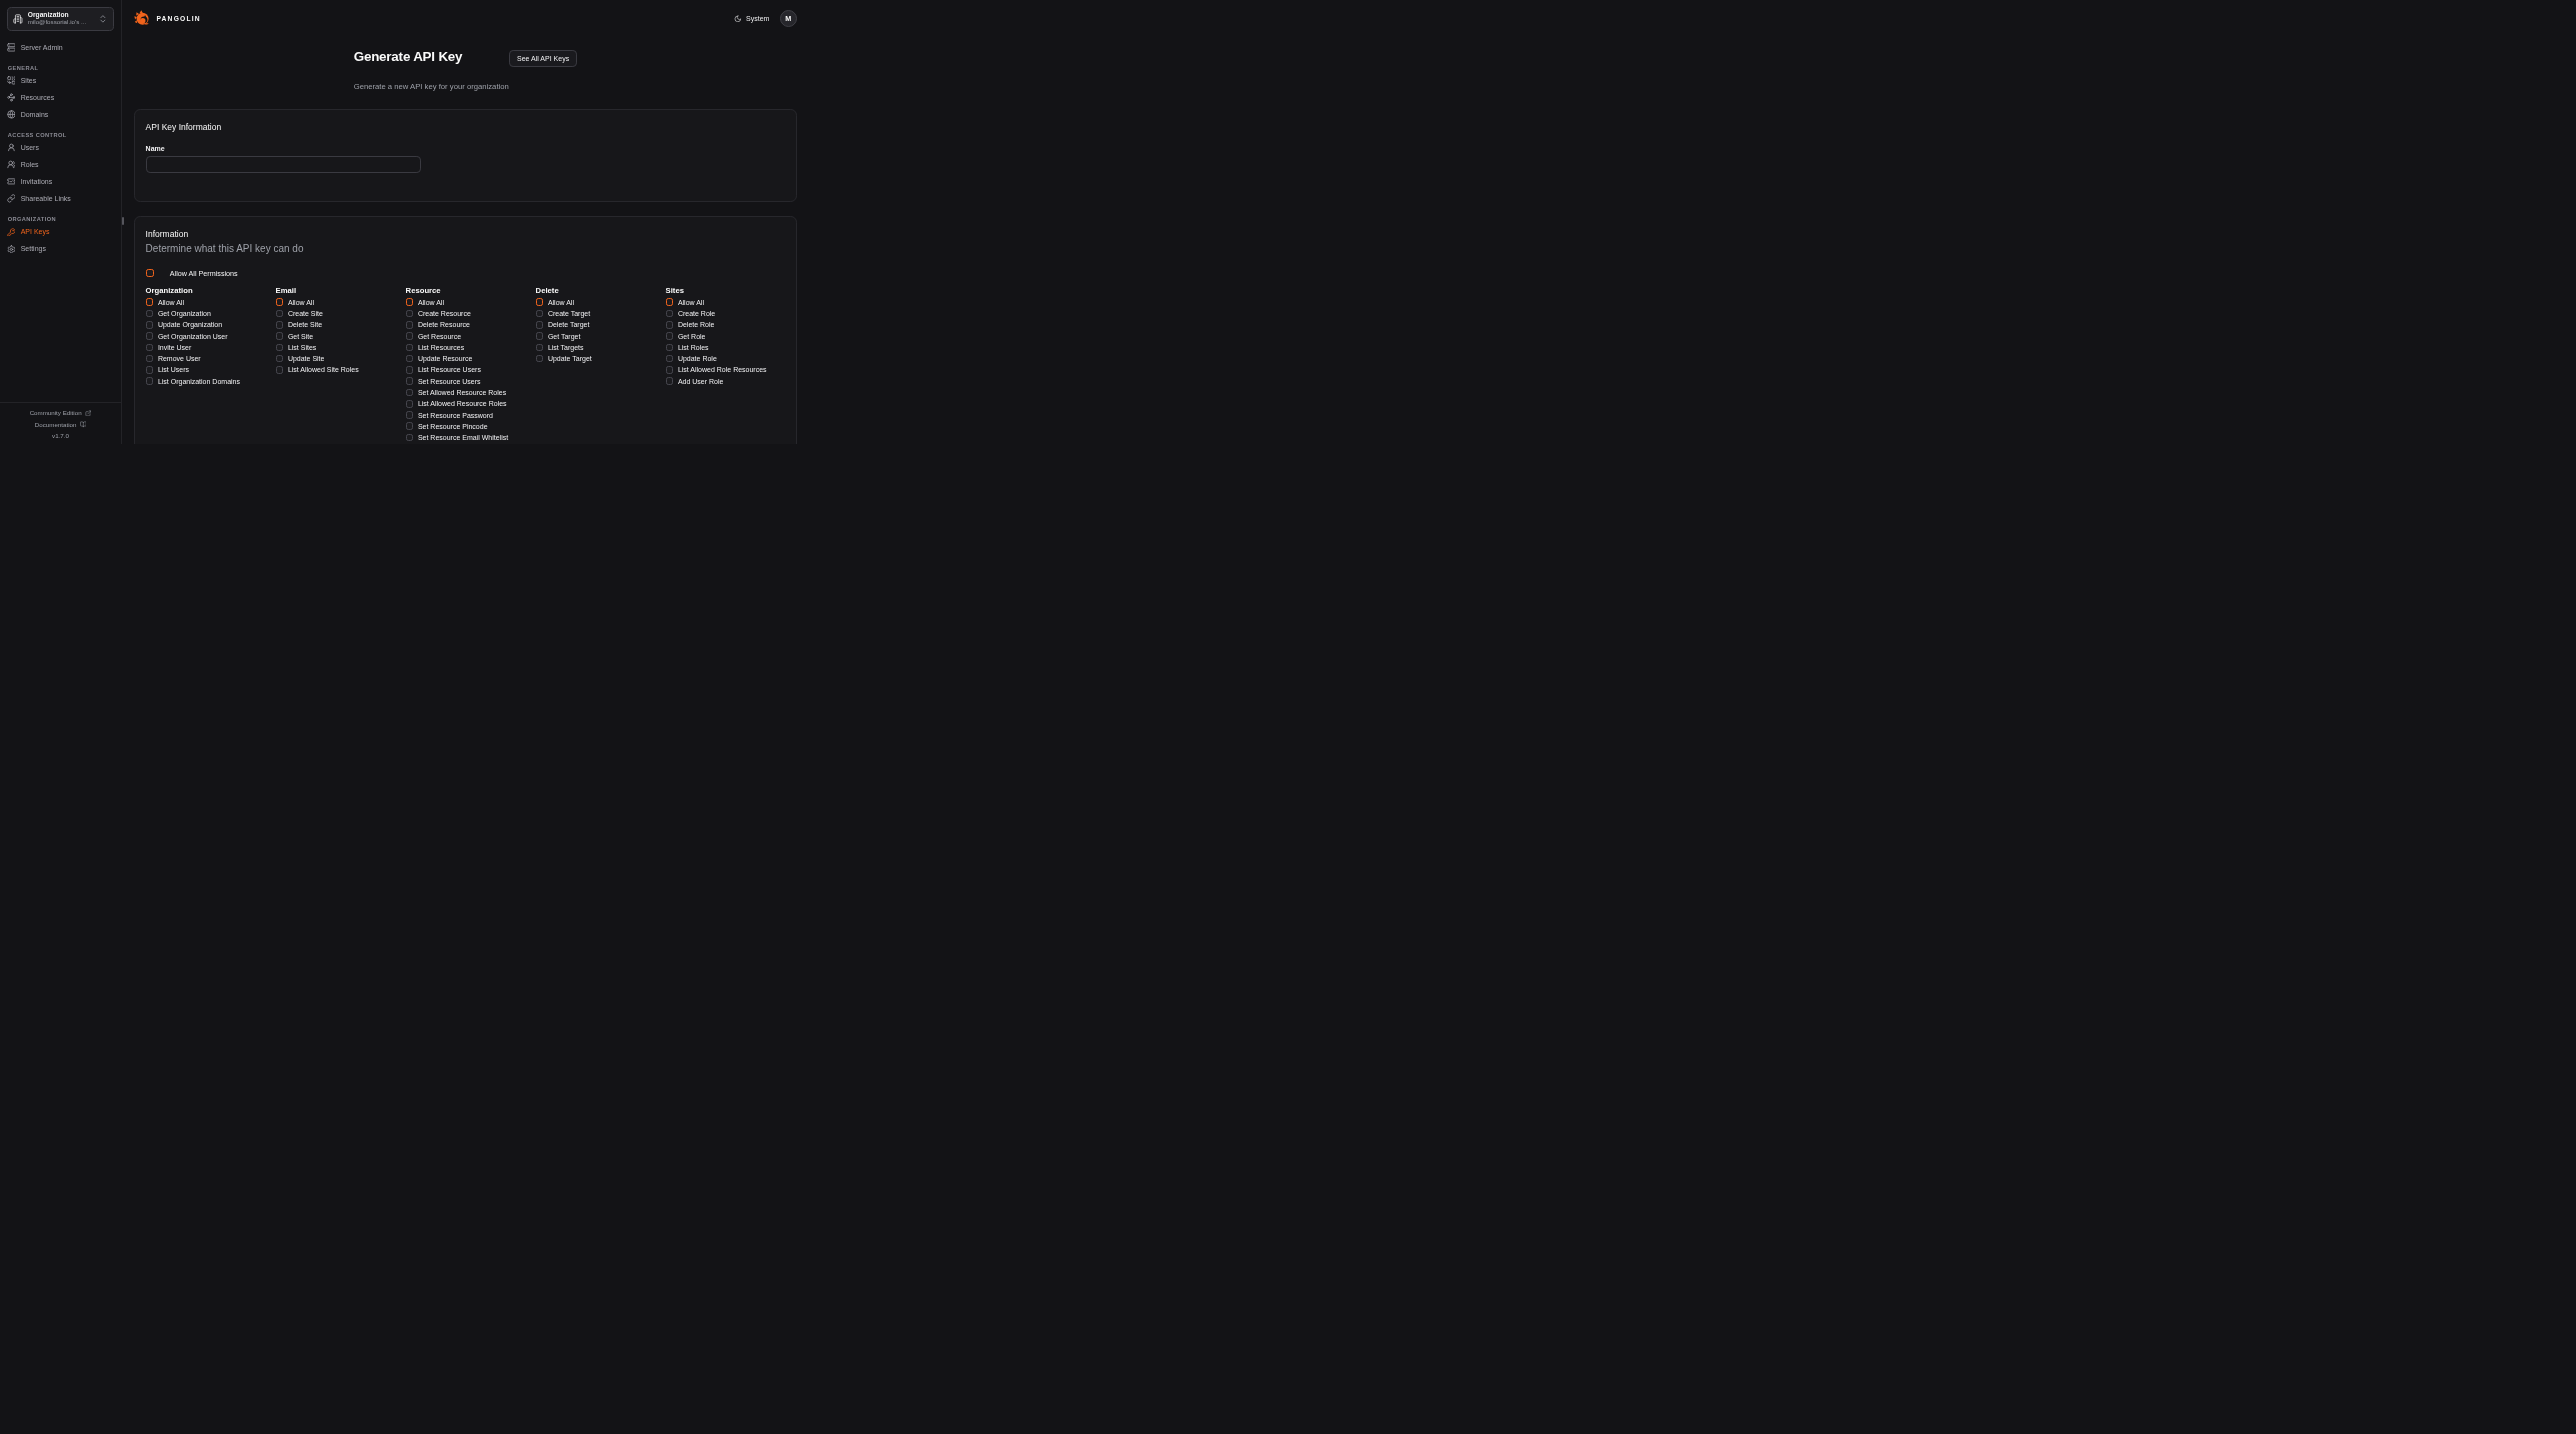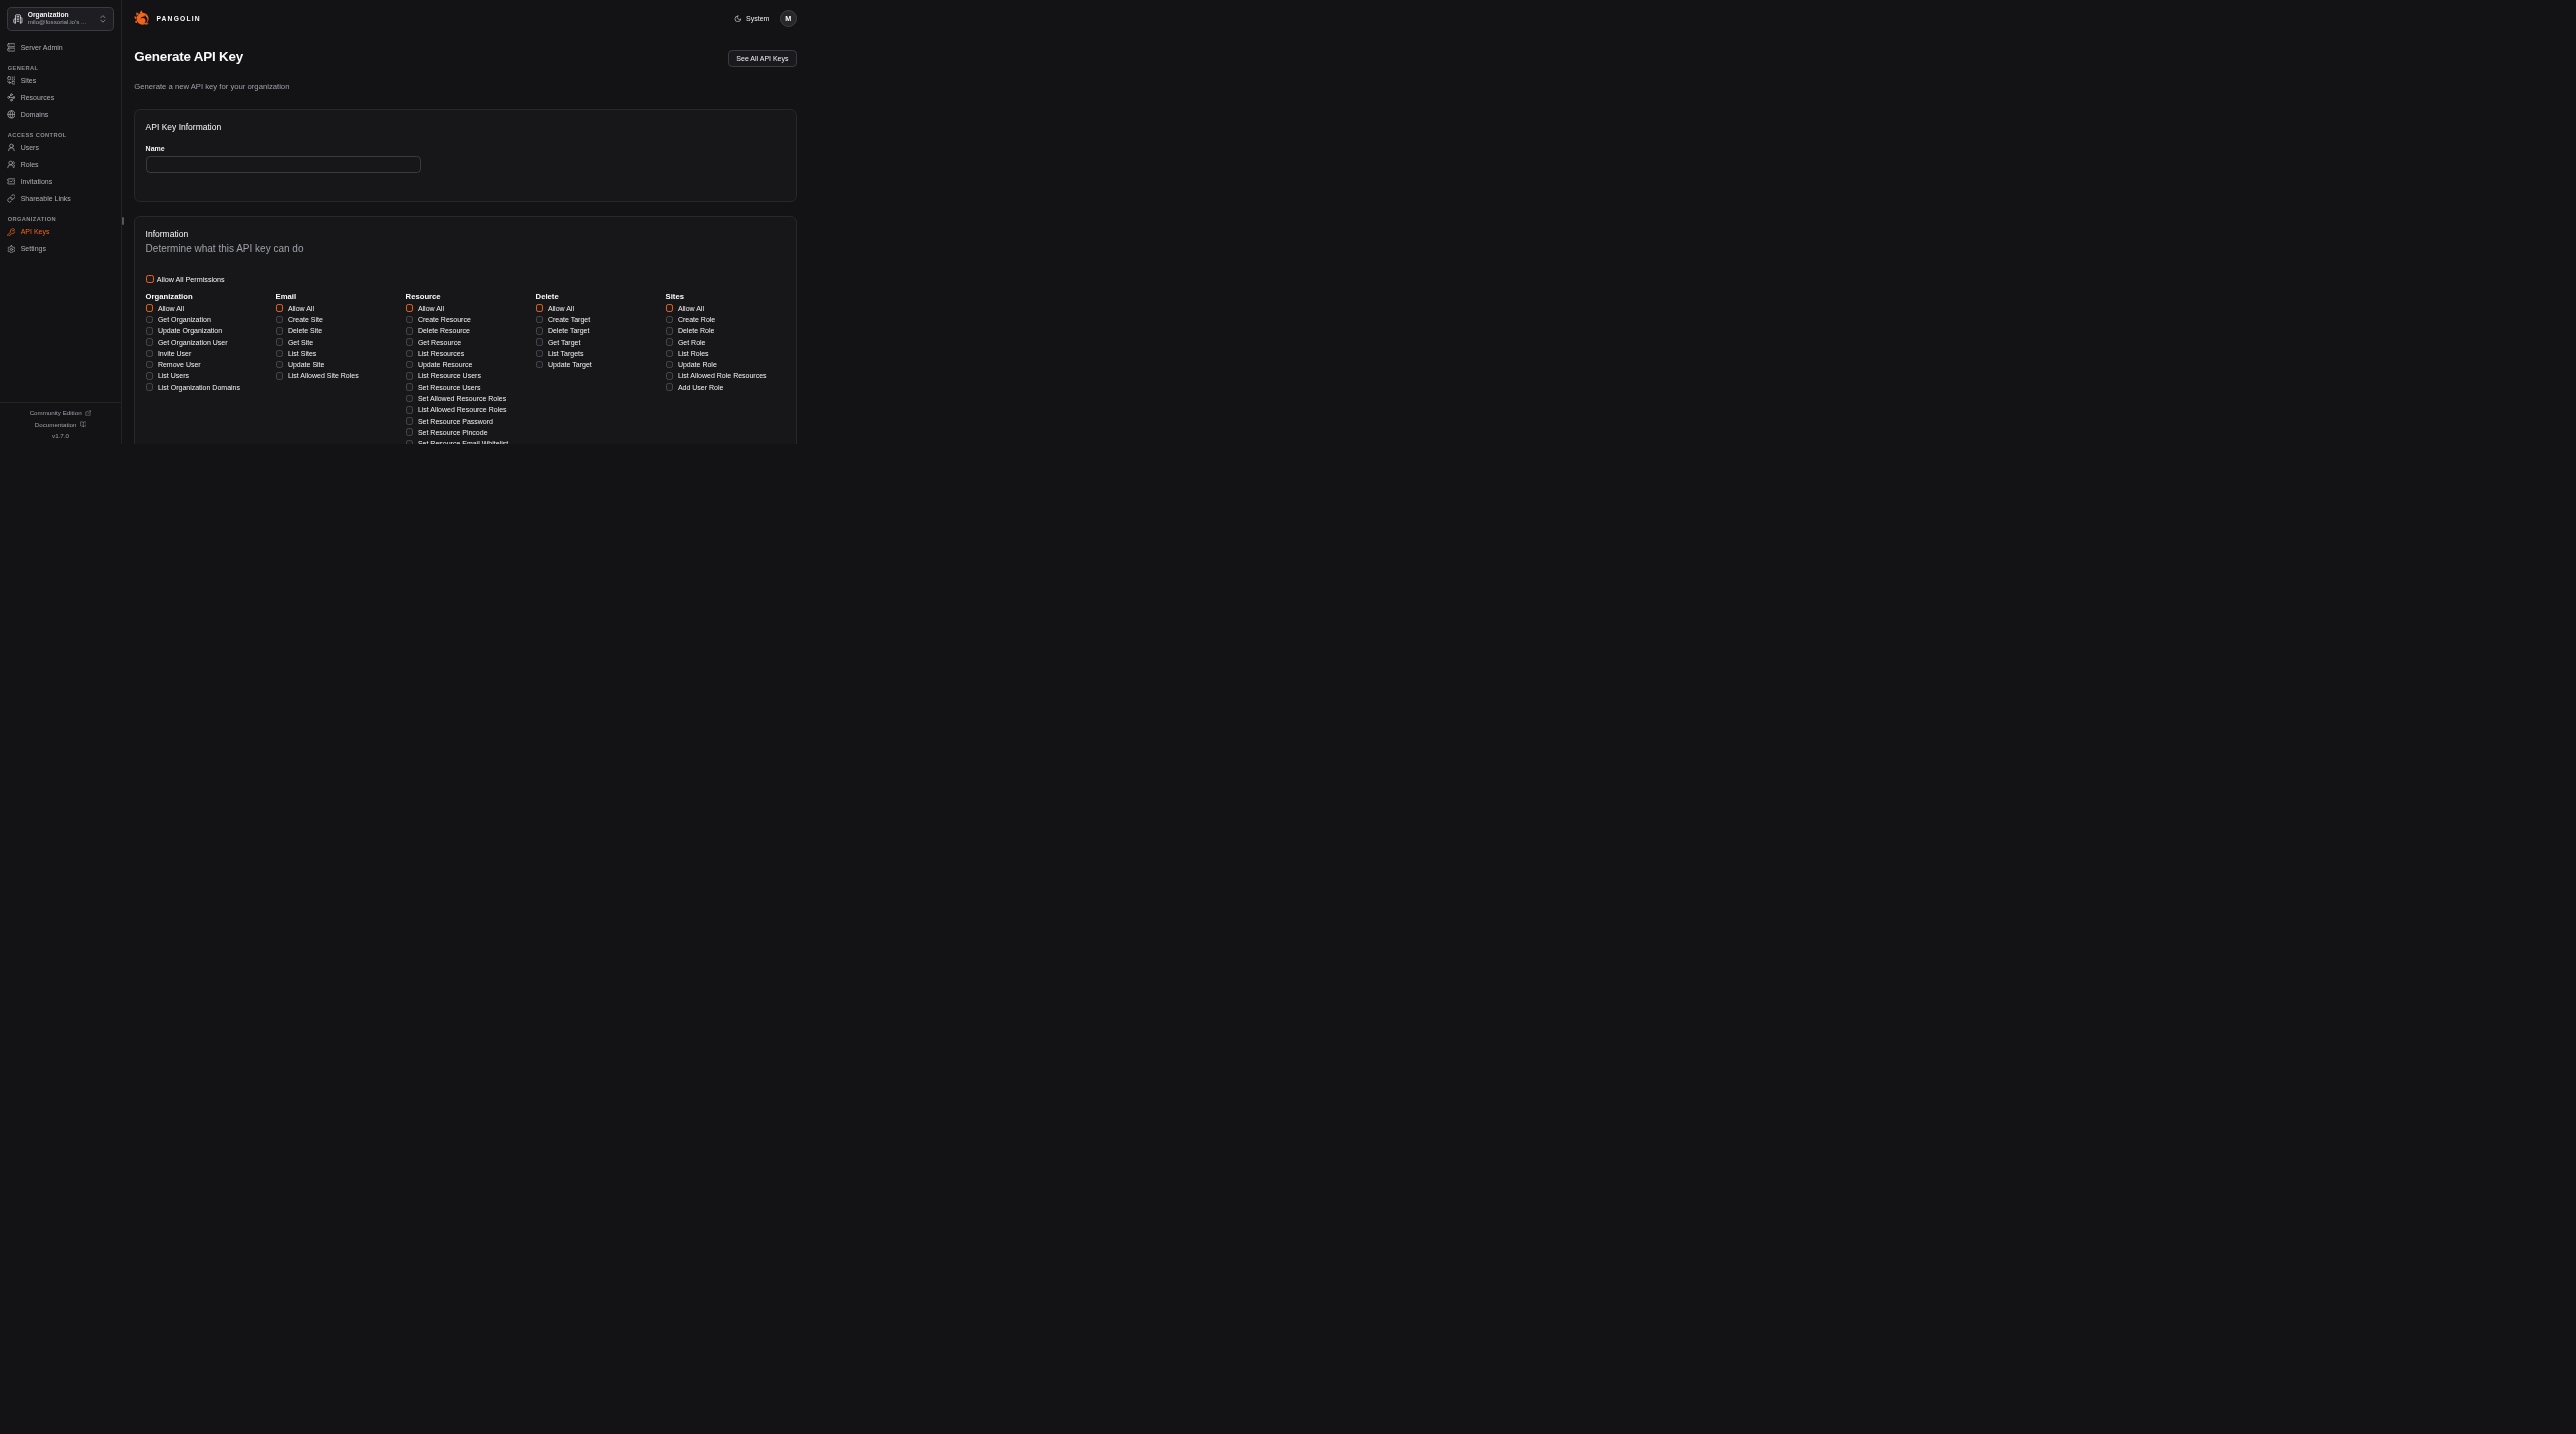--- a/index.html
+++ b/index.html
@@ -43,34 +43,34 @@
   .main{position:absolute;left:123px;top:0;right:0;height:100%;overflow:hidden}
   .topbar{height:37px;display:flex;align-items:center;justify-content:space-between;padding:0 11.3px}
   .brand{display:flex;align-items:center;gap:4.6px;cursor:pointer}
   .brand-logo{width:17.5px;height:17.5px}
   .brand-name{font-size:6.7px;font-weight:700;letter-spacing:.18em;color:#fafafa}
   .topbar-right{display:flex;align-items:center;gap:10.3px}
   .theme-toggle{display:flex;align-items:center;gap:4.1px;font-size:7px;color:#ececee;cursor:pointer}
   .theme-toggle .icon svg{width:7.7px;height:7.7px;stroke-width:1.8}
   .avatar{width:17px;height:17px;border-radius:50%;background:#26262b;border:0.5px solid #3f3f45;display:flex;align-items:center;justify-content:center;font-size:7.2px;font-weight:700;color:#fafafa;cursor:pointer}
 
-  .page-head{margin:13px 11.3px 0 11.3px;display:flex;justify-content:space-between;align-items:flex-start}
+  .page-head{margin:13px 11.3px 0 11.3px;display:flex;justify-content:center;align-items:flex-start}
   .page-title{font-size:13.4px;font-weight:700;letter-spacing:-0.2px;color:#fafafa;line-height:14.4px}
   .page-sub{margin-top:18px;font-size:7.7px;color:var(--muted)}
   .btn{height:16.5px;padding:0 7.2px;border:0.5px solid var(--field-border);border-radius:4.1px;background:#1a1a1e;color:#f1f1f3;font-size:7px;font-weight:500;font-family:inherit;cursor:pointer;white-space:nowrap}
 
   .card{margin:0 11.3px;border:0.5px solid var(--border);border-radius:6.2px;background:var(--card)}
   .card-1{margin-top:18px;height:93px;padding:11.3px 10.3px}
   .card-title{font-size:8.5px;font-weight:400;color:#fafafa}
   .field-label{margin-top:13.4px;font-size:7px;font-weight:600;color:#f1f1f3}
   .text-input{margin-top:4.1px;width:275px;height:16.5px;border:0.5px solid var(--field-border);border-radius:4.1px;background:transparent;color:var(--white);font-size:7px;padding:0 5.7px;font-family:inherit;outline:none}
 
   .card-2{margin-top:14px;height:371px;padding:11.3px 10.3px}
   .card-sub{margin-top:4.1px;font-size:10px;color:var(--muted)}
-  .allow-all-row{margin-top:21px;display:flex;align-items:center;gap:3px;cursor:pointer}
+  .allow-all-row{margin-top:15px;display:flex;align-items:center;gap:16px;cursor:pointer}
   .cb{width:7.7px;height:7.7px;border:0.8px solid #47474f;border-radius:2.3px;background:rgba(255,255,255,.02);flex:none;cursor:pointer}
   .cb.big{width:8.2px;height:8.2px}
   .cb.accent{border-color:var(--accent)}
   .allow-all-label{font-size:7.2px;font-weight:500;color:#f4f4f5}
   .perm-grid{margin-top:8.8px;display:grid;grid-template-columns:repeat(5,130px);align-items:start}
   .perm-col-header{font-size:7.7px;font-weight:700;color:#fafafa;margin-bottom:4.1px;line-height:7.7px}
   .perm-row{display:flex;align-items:center;gap:4.6px;height:7.7px;margin-bottom:3.6px;cursor:pointer}
   .perm-label{font-size:7px;font-weight:500;color:#f1f1f3;white-space:nowrap}
 </style>
 </head>

